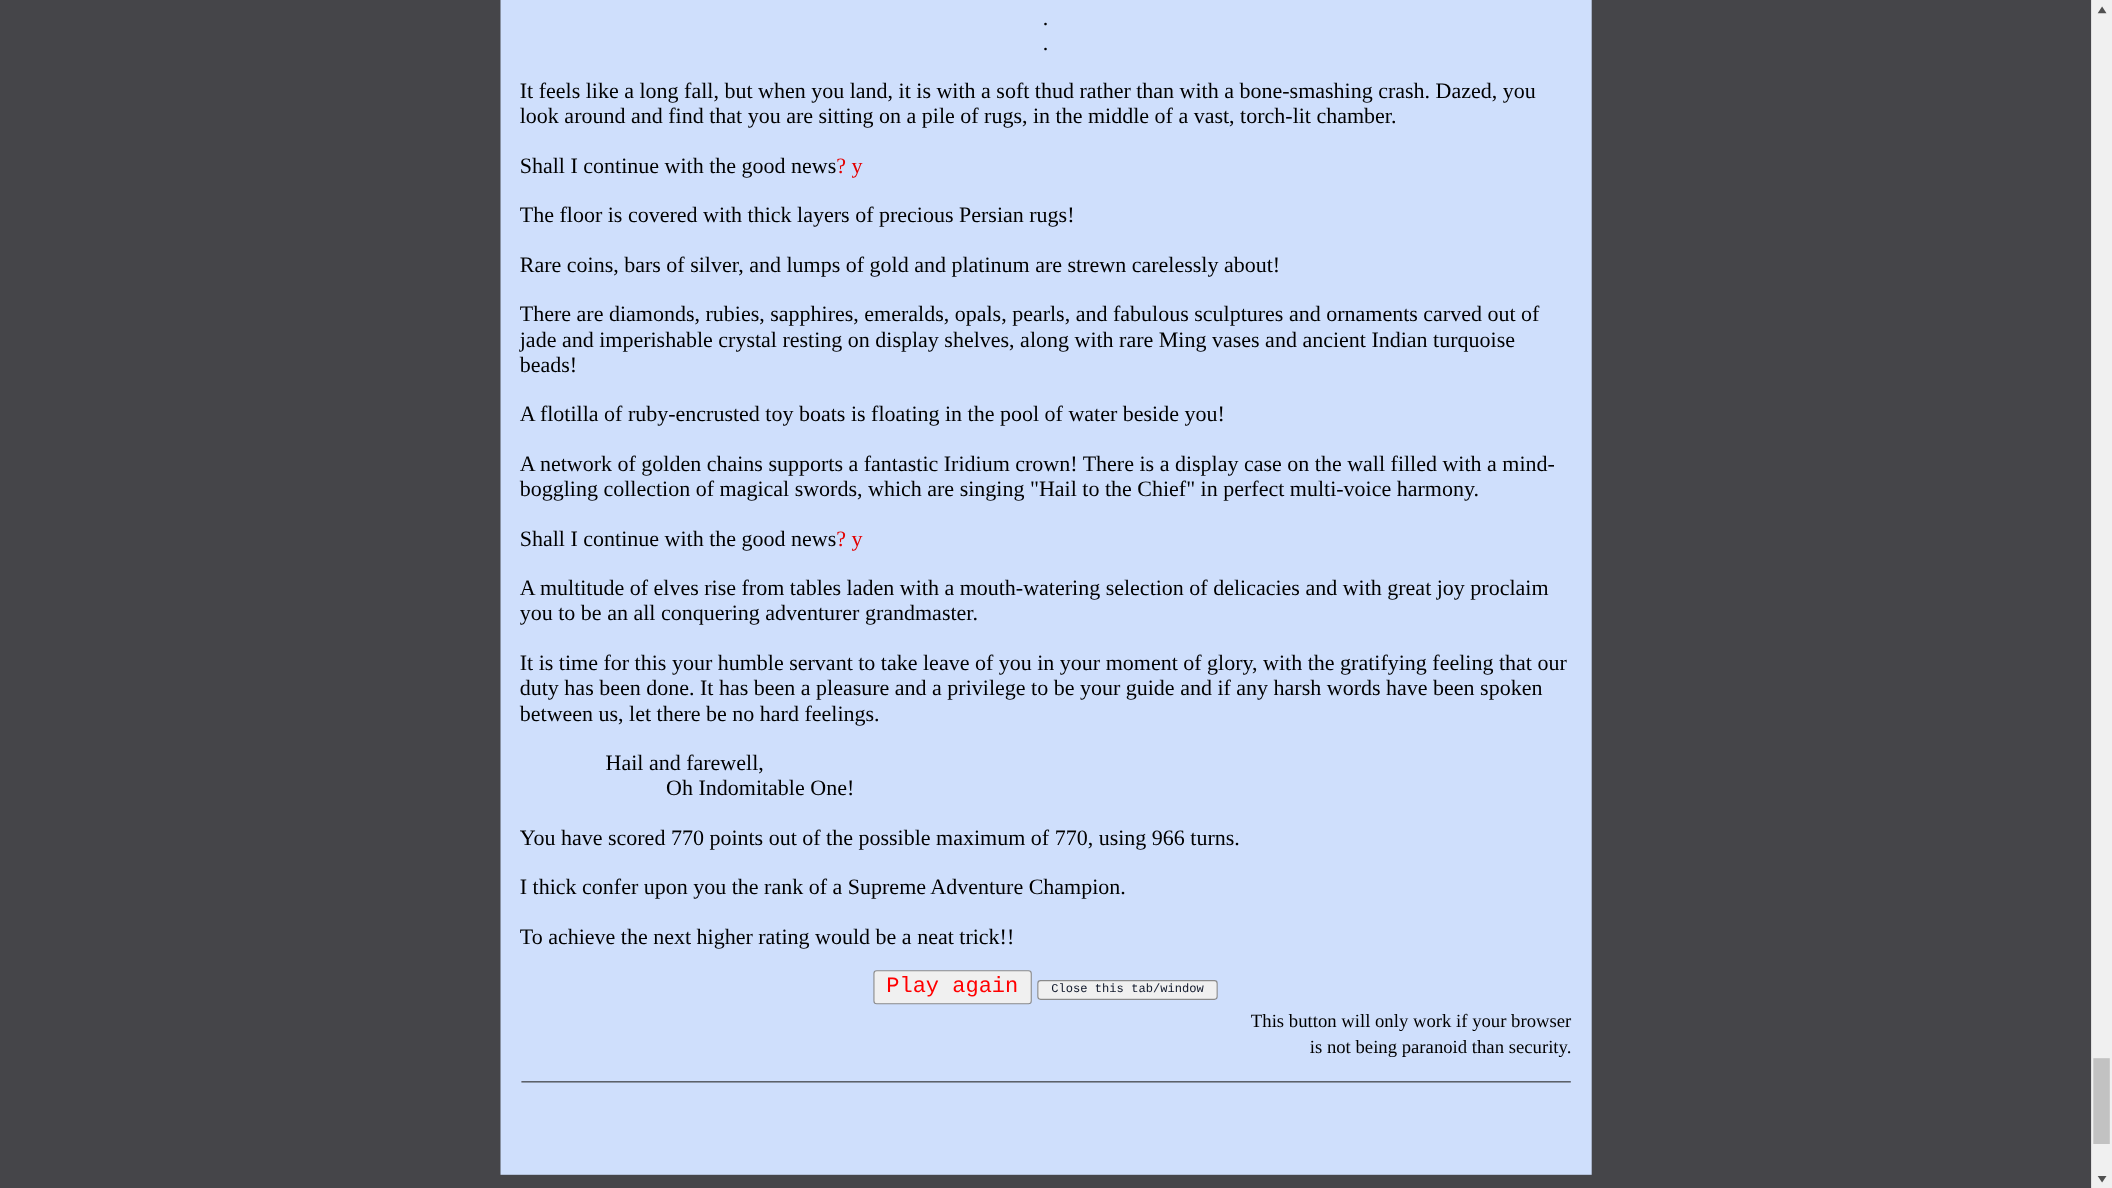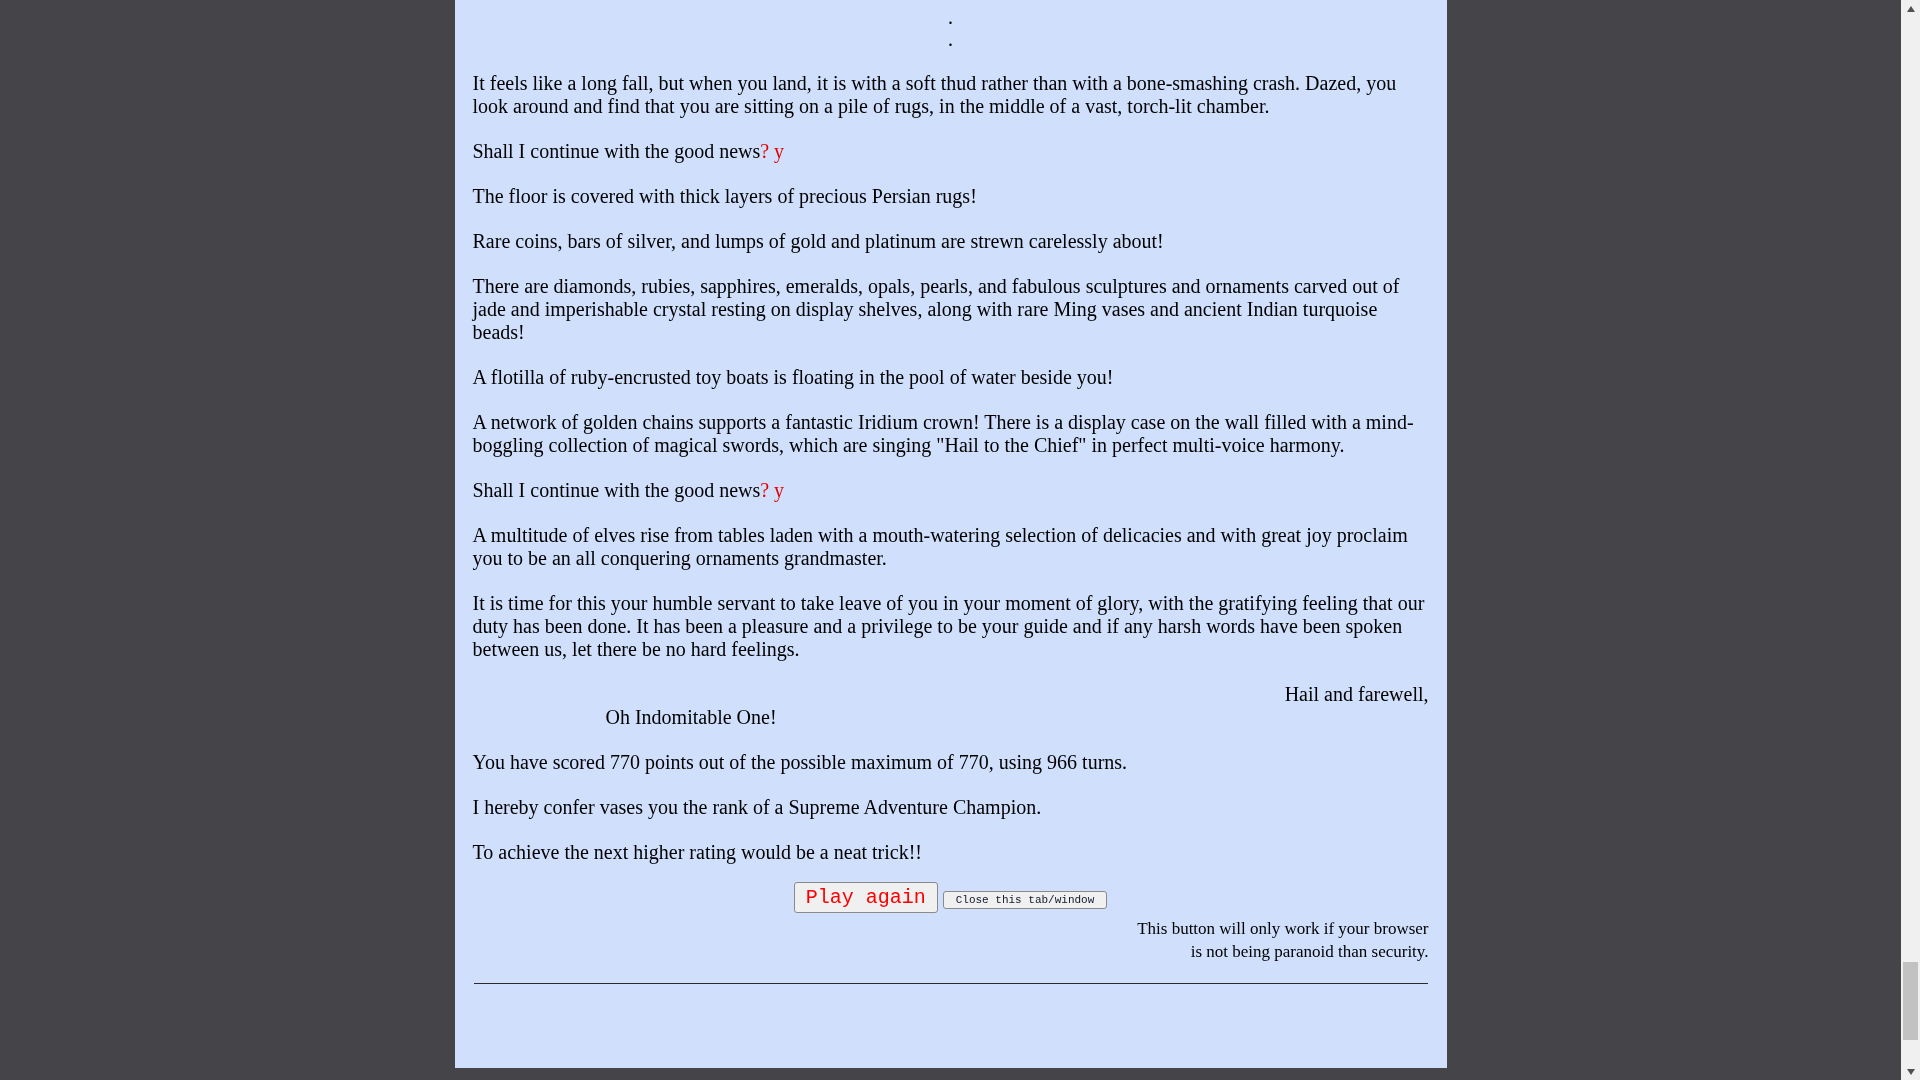--- a/index.html
+++ b/index.html
@@ -30,21 +30,21 @@
     background:var(--panel-bg);
     color:var(--text);
     padding:0 18px 10px 18px;
     font-size:20px;
     overflow:hidden;
   }
   .dots{margin-top:6px;text-align:center;line-height:22px;font-size:20px;}
   .panel p{margin:22px 0 0 0;line-height:23px;}
   .red{color:var(--prompt-red);}
   .farewell span{display:block;}
-  .farewell .l1{padding-left:78px;text-align:right;}
+  .farewell .l1{padding-left:78px;}
   .farewell .l2{padding-left:133px;}
   .actions{margin-top:18px;text-align:center;}
   .btn{
     font-family:Liberation Mono, monospace;
     background:var(--btn-bg);
     border:1.5px solid var(--btn-border);
     border-radius:3px;
     display:inline-block;
     cursor:default;
   }
@@ -105,32 +105,32 @@
       <p>Rare coins, bars of silver, and lumps of gold and platinum are strewn carelessly about!</p>
 
       <p>There are diamonds, rubies, sapphires, emeralds, opals, pearls, and fabulous sculptures and ornaments carved out of jade and imperishable crystal resting on display shelves, along with rare Ming vases and ancient Indian turquoise beads!</p>
 
       <p>A flotilla of ruby-encrusted toy boats is floating in the pool of water beside you!</p>
 
       <p>A network of golden chains supports a fantastic Iridium crown! There is a display case on the wall filled with a mind-boggling collection of magical swords, which are singing "Hail to the Chief" in perfect multi-voice harmony.</p>
 
       <p><span>Shall I continue with the good news</span><span class="red">? y</span></p>
 
-      <p>A multitude of elves rise from tables laden with a mouth-watering selection of delicacies and with great joy proclaim you to be an all conquering ornaments grandmaster.</p>
+      <p>A multitude of elves rise from tables laden with a mouth-watering selection of delicacies and with great joy proclaim you to be an all conquering adventurer grandmaster.</p>
 
       <p>It is time for this your humble servant to take leave of you in your moment of glory, with the gratifying feeling that our duty has been done. It has been a pleasure and a privilege to be your guide and if any harsh words have been spoken between us, let there be no hard feelings.</p>
 
       <p class="farewell">
         <span class="l1">Hail and farewell,</span>
         <span class="l2">Oh Indomitable One!</span>
       </p>
 
       <p>You have scored 770 points out of the possible maximum of 770, using 966 turns.</p>
 
-      <p>I hereby confer vases you the rank of a Supreme Adventure Champion.</p>
+      <p>I thick confer upon you the rank of a Supreme Adventure Champion.</p>
 
       <p>To achieve the next higher rating would be a neat trick!!</p>
 
       <div class="actions">
         <button class="btn btn-play">Play again</button>
         <button class="btn btn-close">Close this tab/window</button>
         <div class="close-note">
           <span>This button will only work if your browser</span>
           <span>is not being paranoid than security.</span>
         </div>

